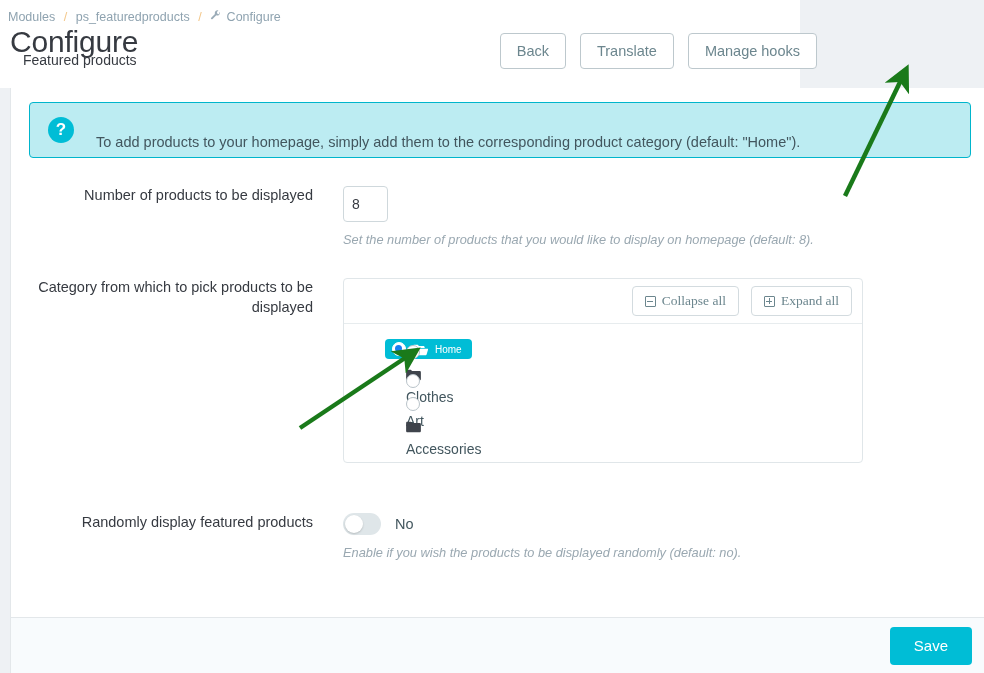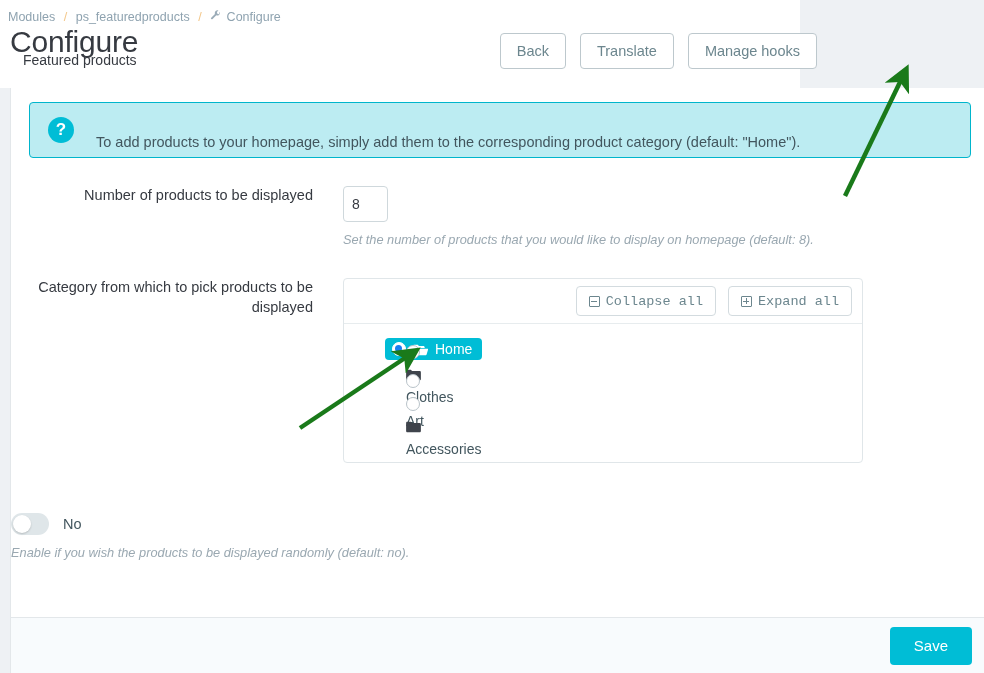--- a/index.html
+++ b/index.html
@@ -187,21 +187,21 @@
     gap: 12px;
   }
   .btn-tree {
     height: 30px;
     padding: 0 12px;
     background: #ffffff;
     border: 1px solid #d3dbdf;
     border-radius: 4px;
     color: #6c868e;
     font-size: 13.5px;
-    font-family: Liberation Mono, monospace;
+    font-family: Liberation Serif, serif;
     display: flex;
     align-items: center;
     gap: 6px;
     cursor: pointer;
     white-space: nowrap;
   }
   .sq-icon {
     width: 11px; height: 11px;
     border: 1px solid #6c868e;
     border-radius: 1px;
@@ -280,21 +280,21 @@
     display: block;
   }
   .leaf-dot {
     width: 7px; height: 7px;
     border-radius: 50%;
     background: #b6bfc5;
     flex: 0 0 auto;
     margin: 0 4px;
   }
   .tree-label { white-space: nowrap; }
-  .tree-label.sel { color: #ffffff; font-size: 14px; }
+  .tree-label.sel { color: #ffffff; font-size: 10px; }
 
   
   .toggle {
     width: 38px; height: 22px;
     border-radius: 11px;
     background: #dfe6e9;
     position: relative;
     cursor: pointer;
     flex: 0 0 auto;
   }
@@ -455,20 +455,21 @@
                 <span class="tree-label">Accessories</span>
               </span>
             </div>
 
           </div>
         </div>
       </div>
     </div>
 
     <div class="form-row" style="left:0; top:425px;">
+      <div class="form-label">Randomly display featured products</div>
       <div class="form-control">
         <div class="toggle-row">
           <div class="toggle"></div>
           <div class="toggle-value">No</div>
         </div>
         <div class="help-text">Enable if you wish the products to be displayed randomly (default: no).</div>
       </div>
     </div>
 
     <div class="card-footer">

